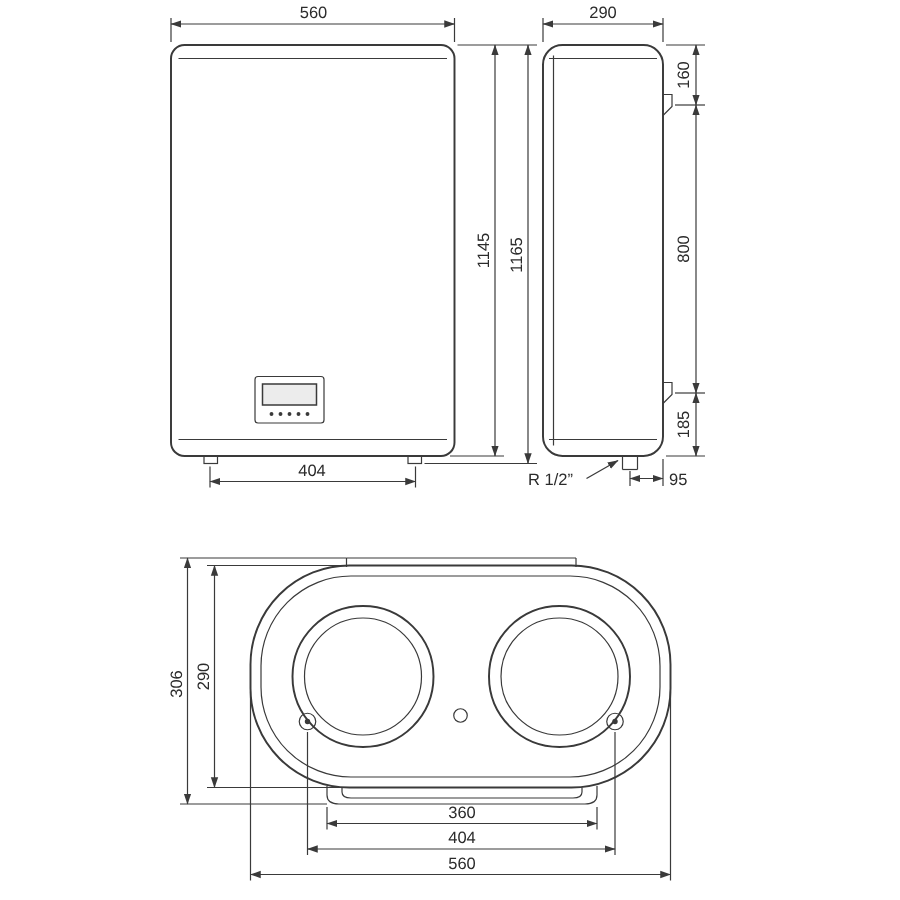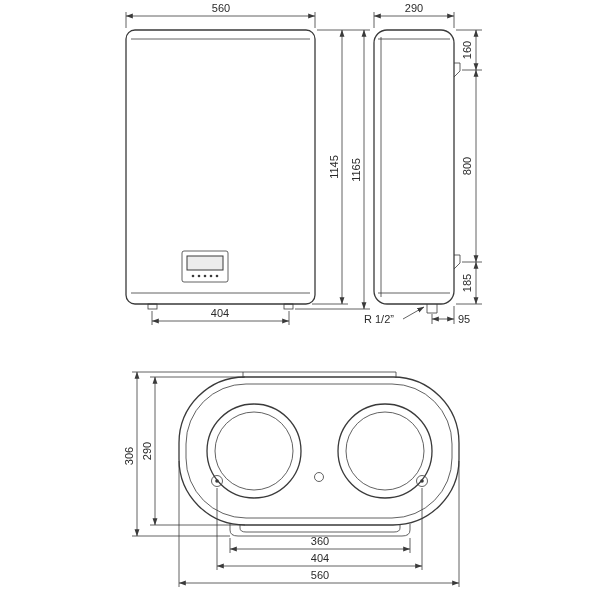--- a/index.html
+++ b/index.html
@@ -1,16 +1,16 @@
 <!DOCTYPE html>
 <html><head>
 <meta charset="utf-8">
 <style>
   html,body{margin:0;padding:0;background:#ffffff;}
-  .page{width:480px;height:600px;background:#ffffff;position:relative;overflow:hidden;margin-left:12px;}
+  .page{width:480px;height:600px;background:#ffffff;position:relative;overflow:hidden;}
   svg text{
     font-family:"Liberation Sans", sans-serif;
     font-size:11px;
     fill:#2b2b2b;
   }
   .body{fill:none;stroke:#3a3a3a;stroke-width:1.3;stroke-linejoin:round;}
   .thin{fill:none;stroke:#3a3a3a;stroke-width:0.8;}
   .dim{fill:none;stroke:#3a3a3a;stroke-width:0.8;}
   .screen{fill:#ececec;stroke:#3a3a3a;stroke-width:1;}
   .dot{fill:#3a3a3a;}

